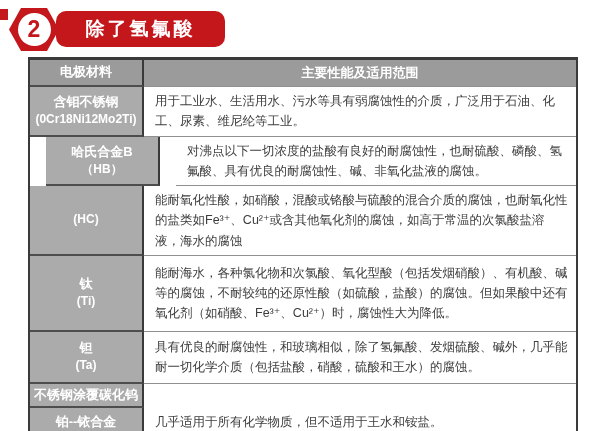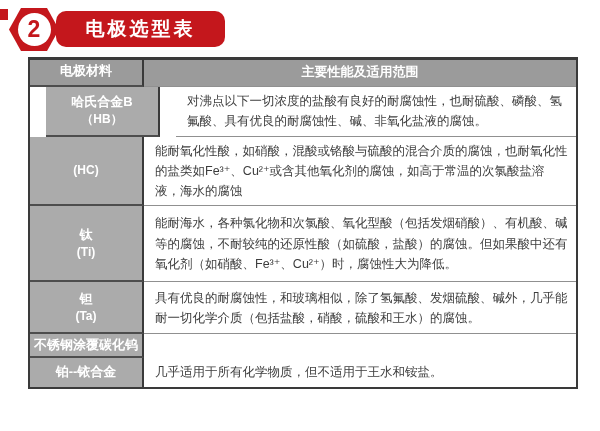--- a/index.html
+++ b/index.html
@@ -28,21 +28,21 @@
     border:2px solid #3a3a3a; border-top-width:3px; background:#ffffff; }
   .trow { display:flex; align-items:stretch; }
   .cell-l { flex:0 0 114px; background:#ababab; color:#ffffff; font-weight:bold;
     font-size:13px; line-height:1.4; text-align:center;
     display:flex; flex-direction:column; align-items:center; justify-content:center;
     border-right:2px solid #3a3a3a; border-bottom:2px solid #4d4d4d; padding:2px 1px; }
   .cell-r { flex:1; color:#3d3d3d; font-size:12.5px; line-height:1.62;
     padding:4px 8px 4px 11px; border-bottom:1px solid #909090;
     display:flex; align-items:center; }
   .cell-l.hdr, .cell-r.hdr { background:#9b9b9b; color:#ffffff; font-weight:bold;
-    font-size:13px; justify-content:center; text-align:center;font-family:Liberation Mono, monospace; }
+    font-size:13px; justify-content:center; text-align:center; }
   .cell-r.hdr { align-items:center; justify-content:center; padding:0; }
   .trow:last-child .cell-l, .trow:last-child .cell-r { border-bottom:none; }
 
   .h-hdr  { min-height:27px; }
   .h-r1   { min-height:47px; }
   .h-r2   { min-height:47px;margin-left:16px; }
   .h-r3   { min-height:65px; }
   .h-r4   { min-height:76px; }
   .h-r5   { min-height:52px; }
   .h-r6   { min-height:22px; }
@@ -54,31 +54,40 @@
 <body>
 
 <div class="page">
 
   <div class="header">
     <div class="corner-accent"></div>
     <div class="hex-badge">
       <div class="hex-circle">2</div>
     </div>
     <div class="banner">
-      <span>电极选型表</span>
+      <span>除了氢氟酸</span>
     </div>
   </div>
 
   <div class="etable">
 
     <div class="trow">
       <div class="cell-l hdr h-hdr">电极材料</div>
       <div class="cell-r hdr h-hdr">主要性能及适用范围</div>
     </div>
 
+    <div class="trow">
+      <div class="cell-l h-r1">
+        <span>含钼不锈钢</span>
+        <span class="sub">(0Cr18Ni12Mo2Ti)</span>
+      </div>
+      <div class="cell-r h-r1">
+        <span>用于工业水、生活用水、污水等具有弱腐蚀性的介质，广泛用于石油、化工、尿素、维尼纶等工业。</span>
+      </div>
+    </div>
 
     <div class="trow">
       <div class="cell-l h-r2">
         <span>哈氏合金B</span>
         <span class="sub">（HB）</span>
       </div>
       <div class="cell-r h-r2">
         <span>对沸点以下一切浓度的盐酸有良好的耐腐蚀性，也耐硫酸、磷酸、氢氟酸、具有优良的耐腐蚀性、碱、非氧化盐液的腐蚀。</span>
       </div>
     </div>

